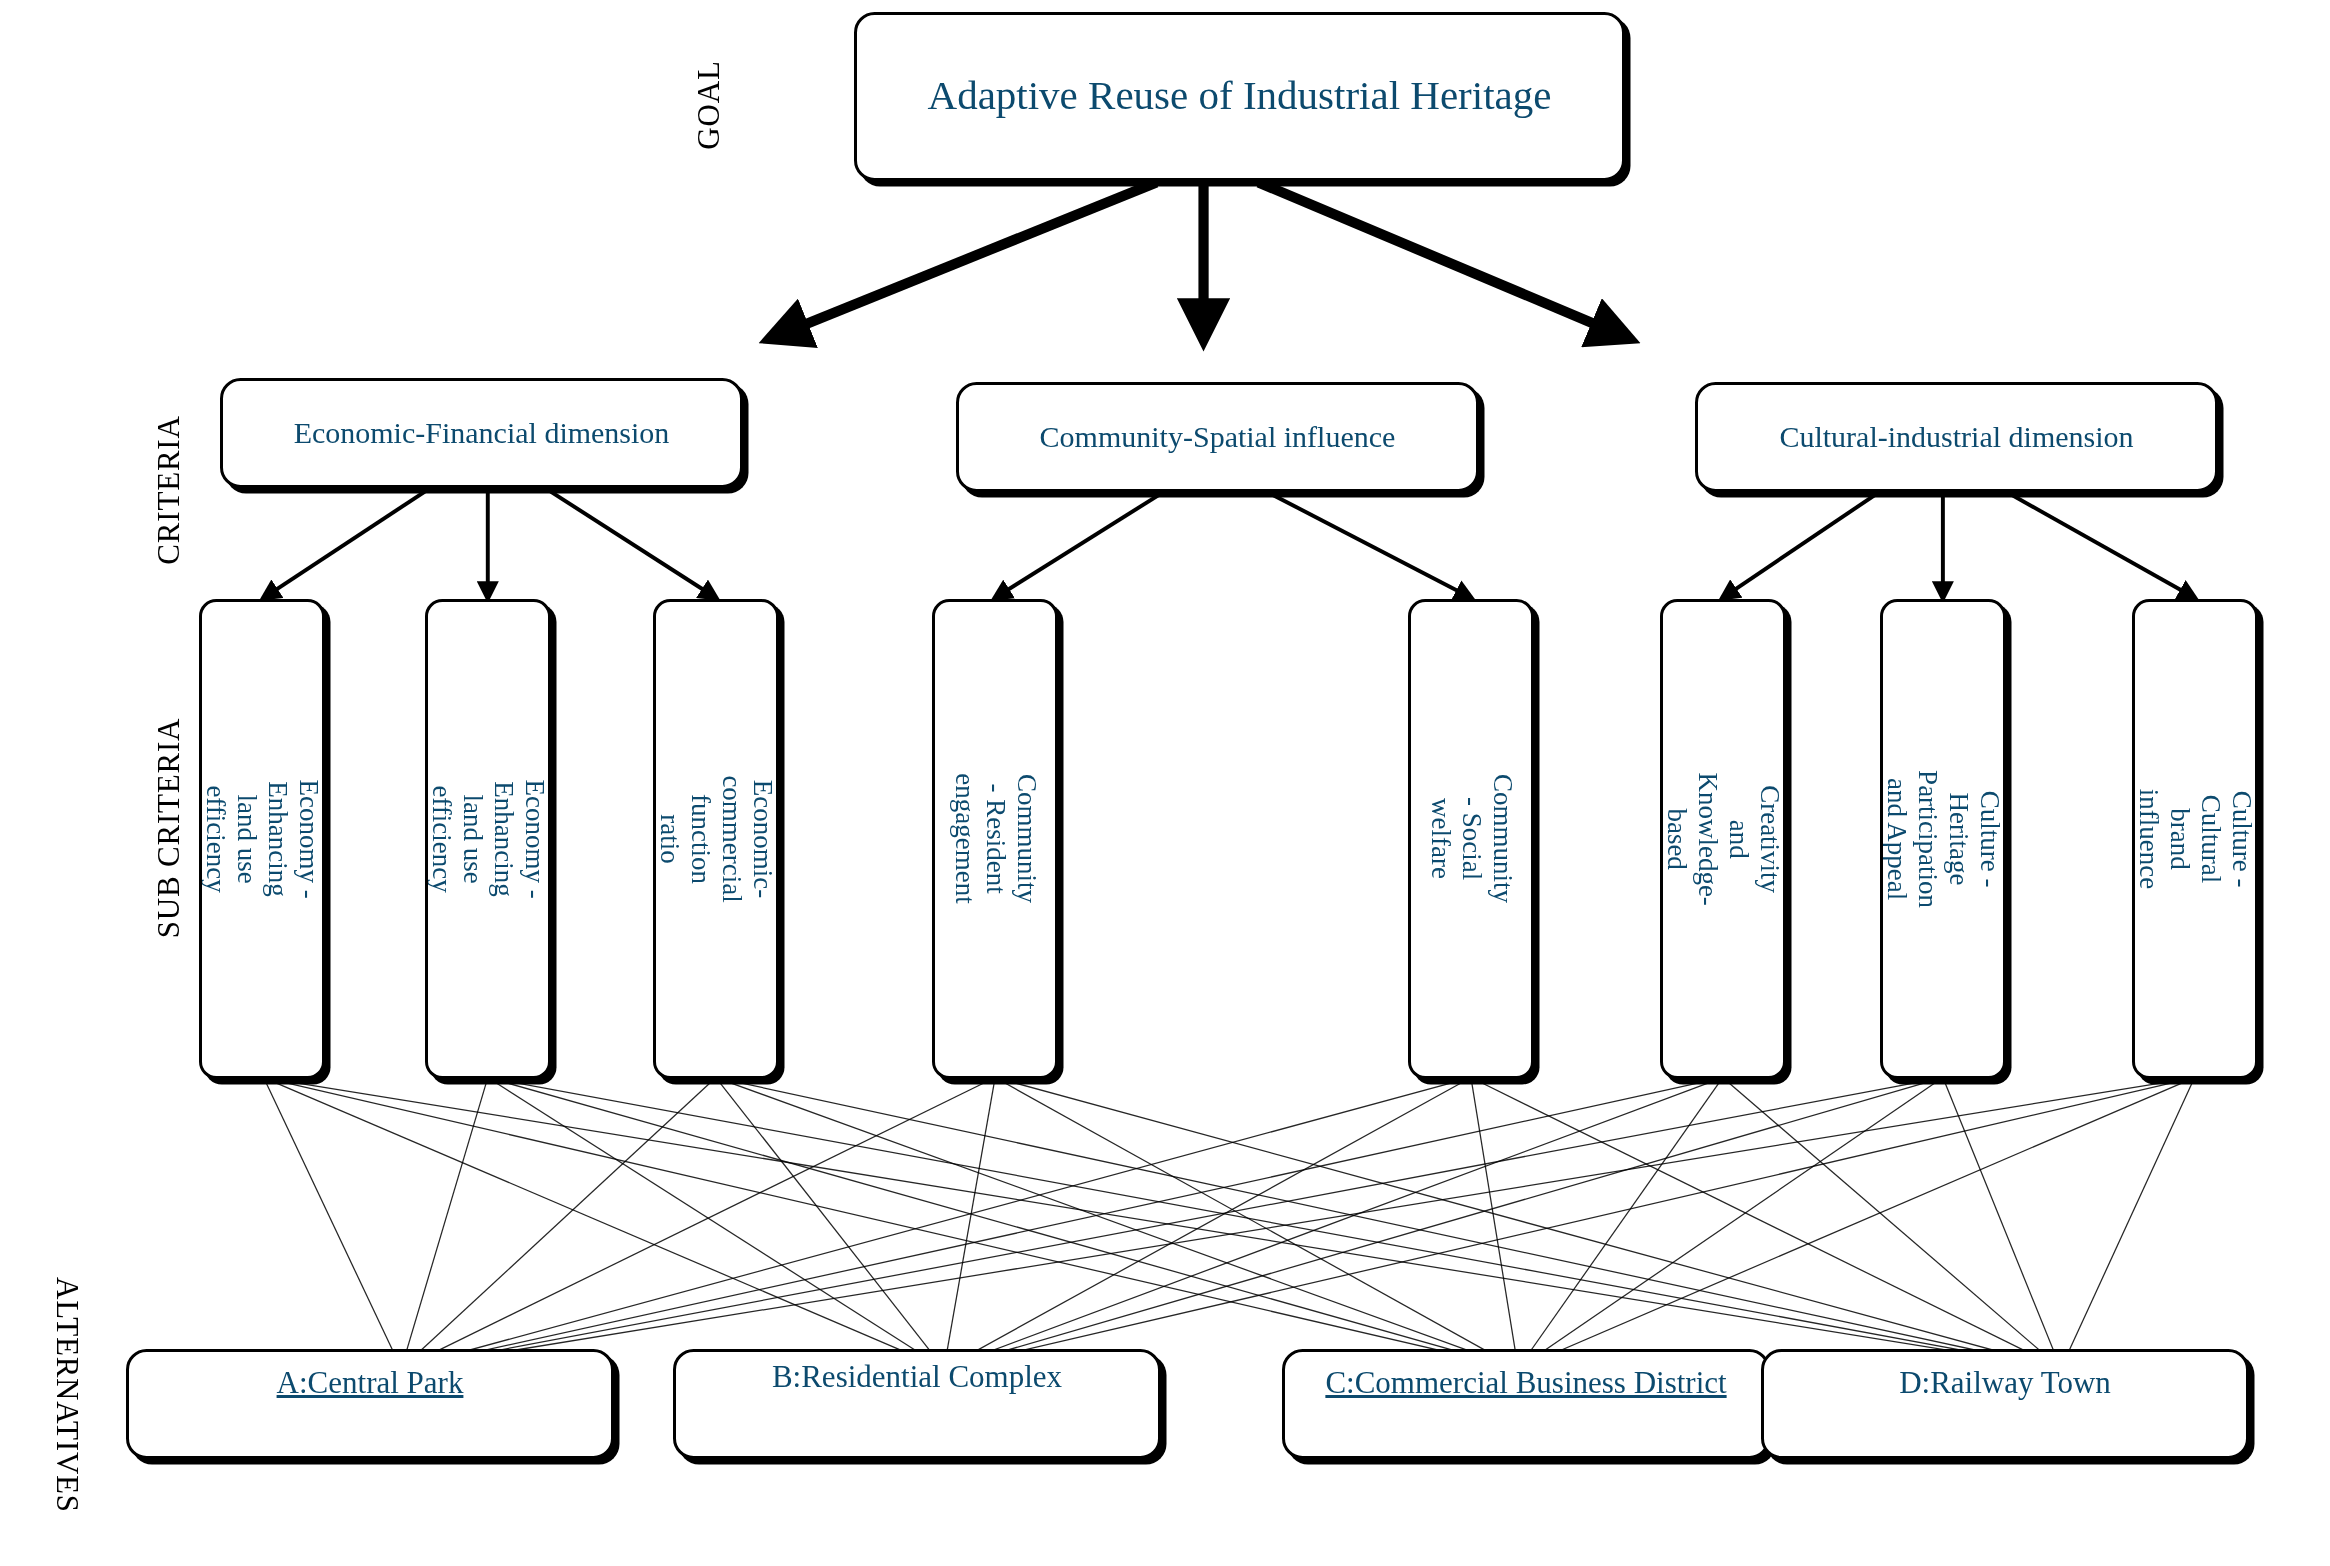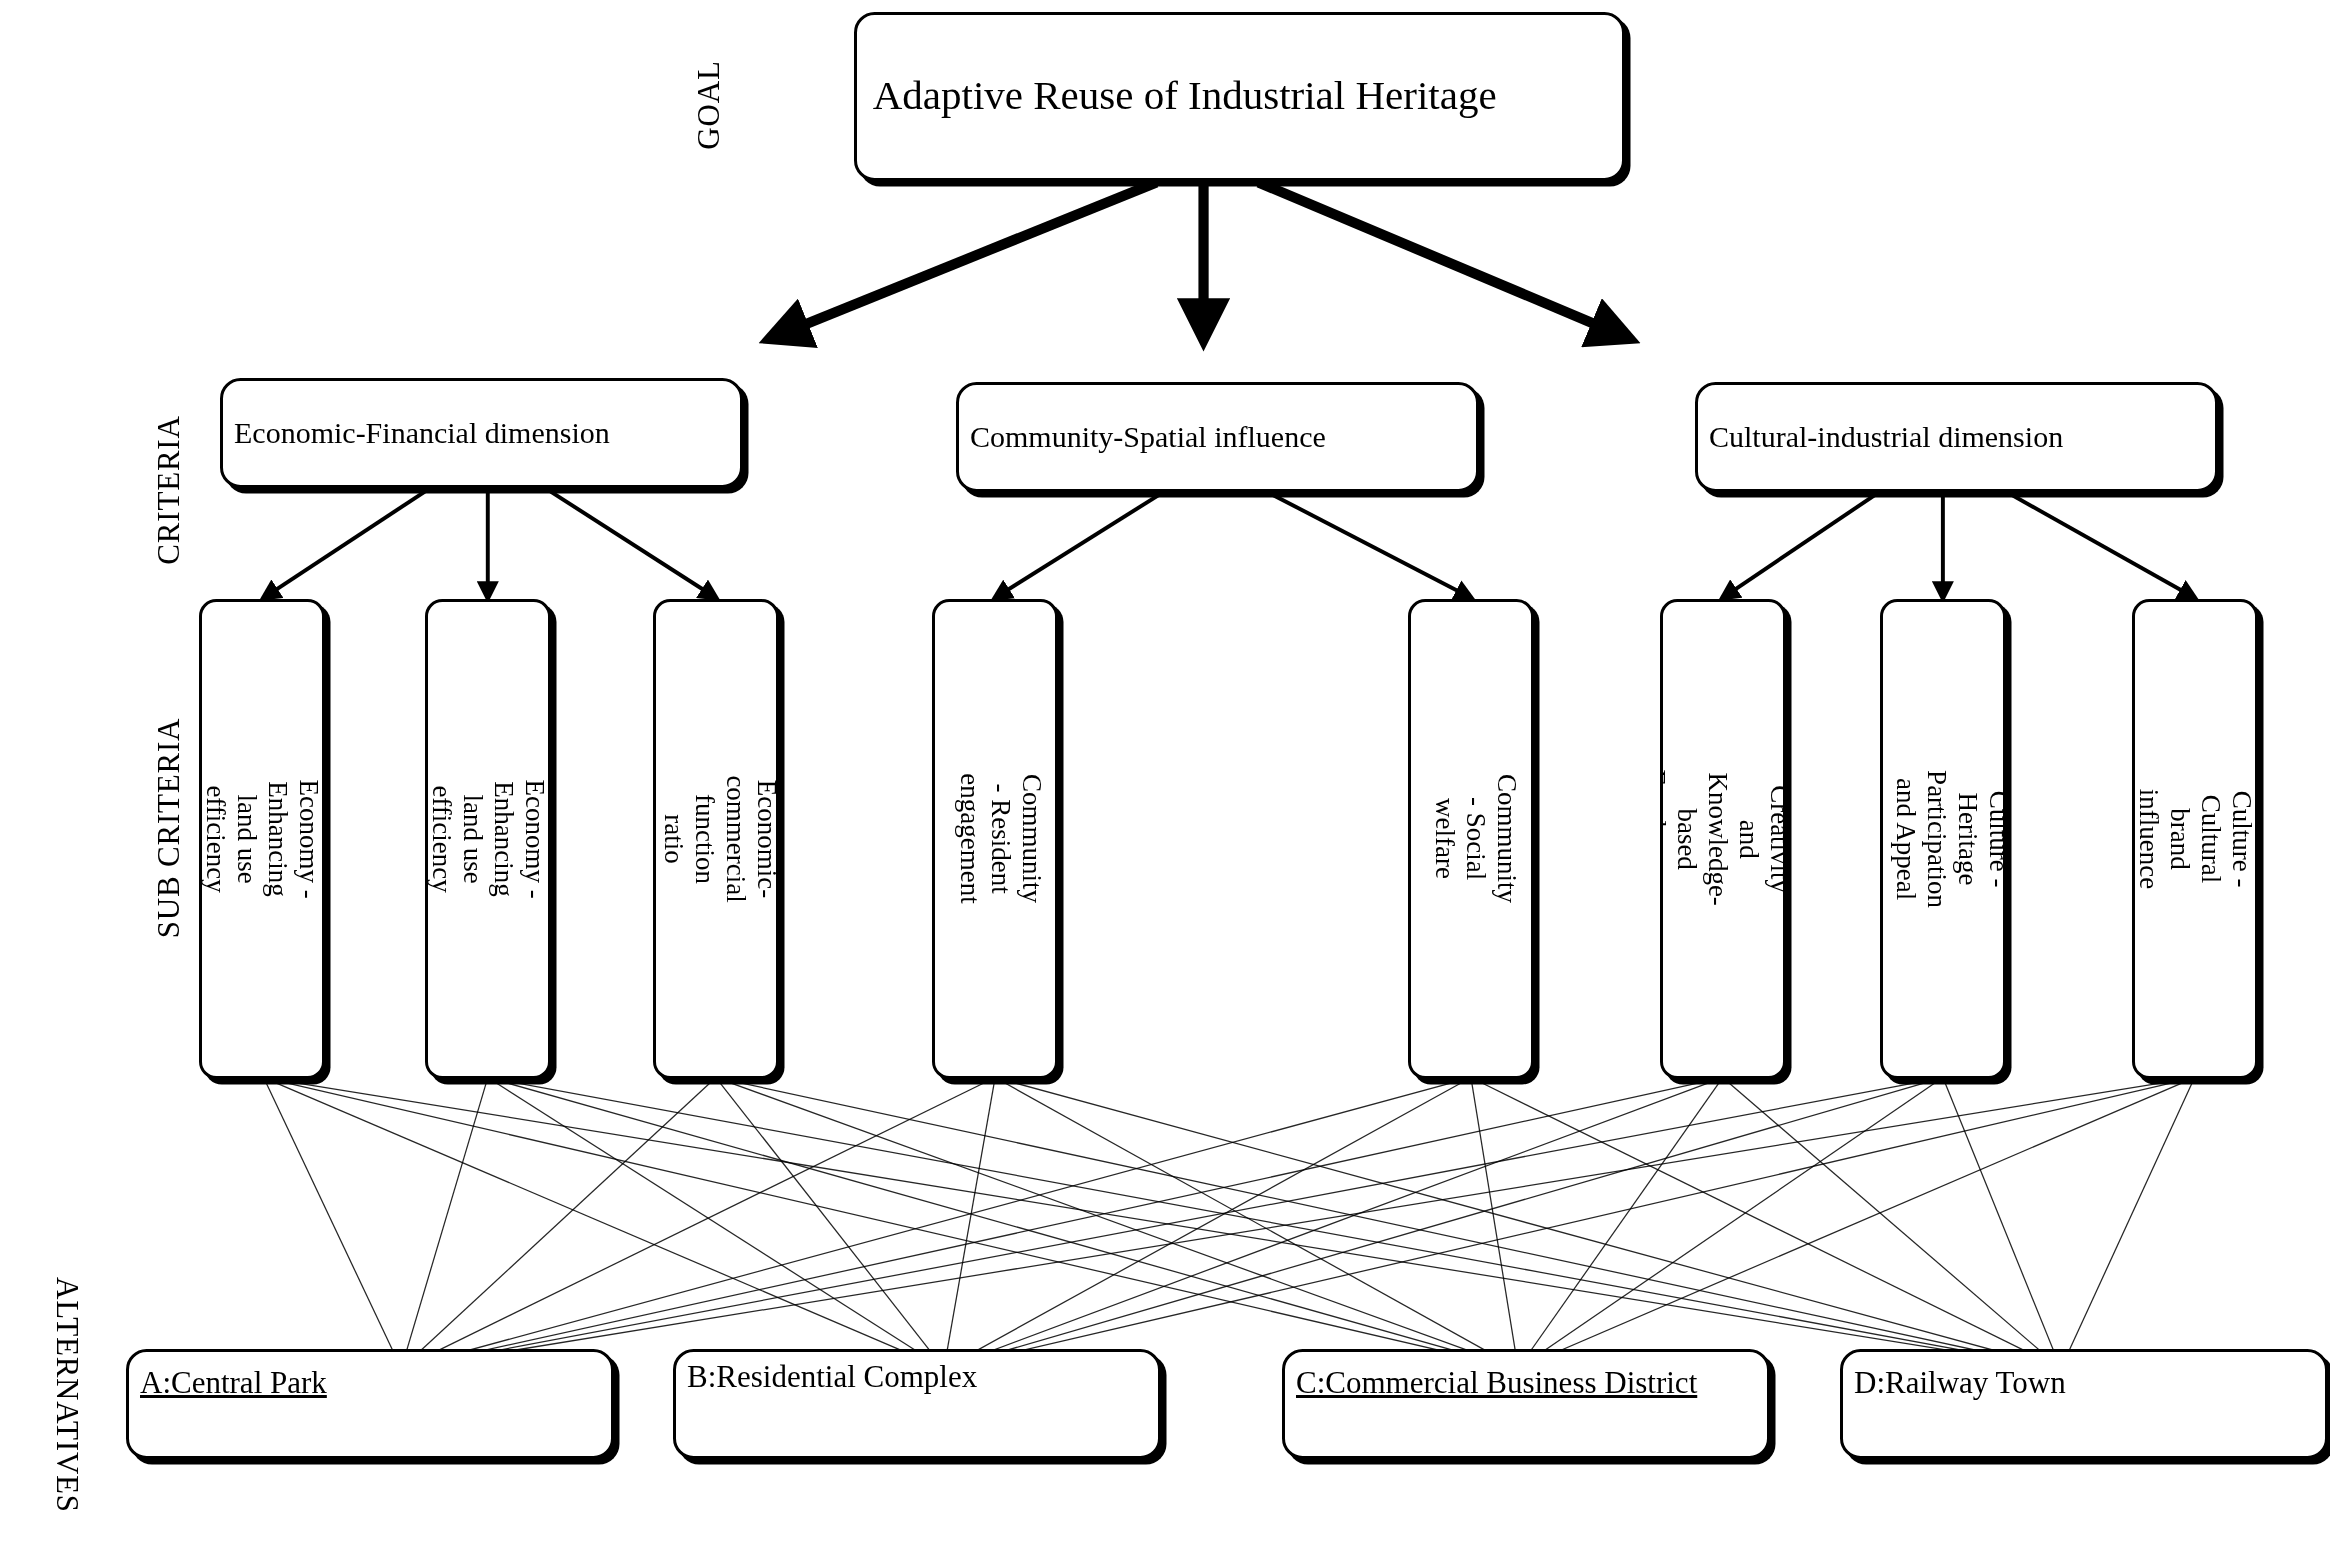--- a/index.html
+++ b/index.html
@@ -22,23 +22,24 @@
   
   .node{
     position:absolute;
     background:#ffffff;
     border:3.9px solid #000;
     border-radius:20.5px;
     box-shadow:5.5px 5.5px 0 0 #000;
     box-sizing:border-box;
     display:flex;
     align-items:center;
+    justify-content:center;
     text-align:center;
     font-family:"Liberation Serif", serif;
-    color:#000000;
+    color:#0c4a6e;
     line-height:1.12;
   }
   .node.goal{font-size:41px;padding:4.7px 15.7px;}
   .node.criteria{font-size:30px;padding:3.1px 11px;}
   .node.alt{font-size:31px;padding:3.1px 11px;}
 
   
   .node.sub{
     border-radius:17.3px;
     overflow:hidden;
@@ -203,18 +204,18 @@
   </div>
 
   <div class="node alt" style="left:673px;top:1349px;width:488px;height:110px;align-items:flex-start;padding-top:8px;">
     <span>B:Residential  Complex</span>
   </div>
 
   <div class="node alt" style="left:1282px;top:1349px;width:488px;height:110px;align-items:flex-start;padding-top:14px;text-decoration:underline;">
     <span>C:Commercial Business District</span>
   </div>
 
-  <div class="node alt" style="left:1840px;top:1349px;width:488px;height:110px;align-items:flex-start;padding-top:14px;">
+  <div class="node alt" style="left:1761px;top:1349px;width:488px;height:110px;align-items:flex-start;padding-top:14px;">
     <span>D:Railway Town</span>
   </div>
 
 </div>
 
 
 </body></html>

